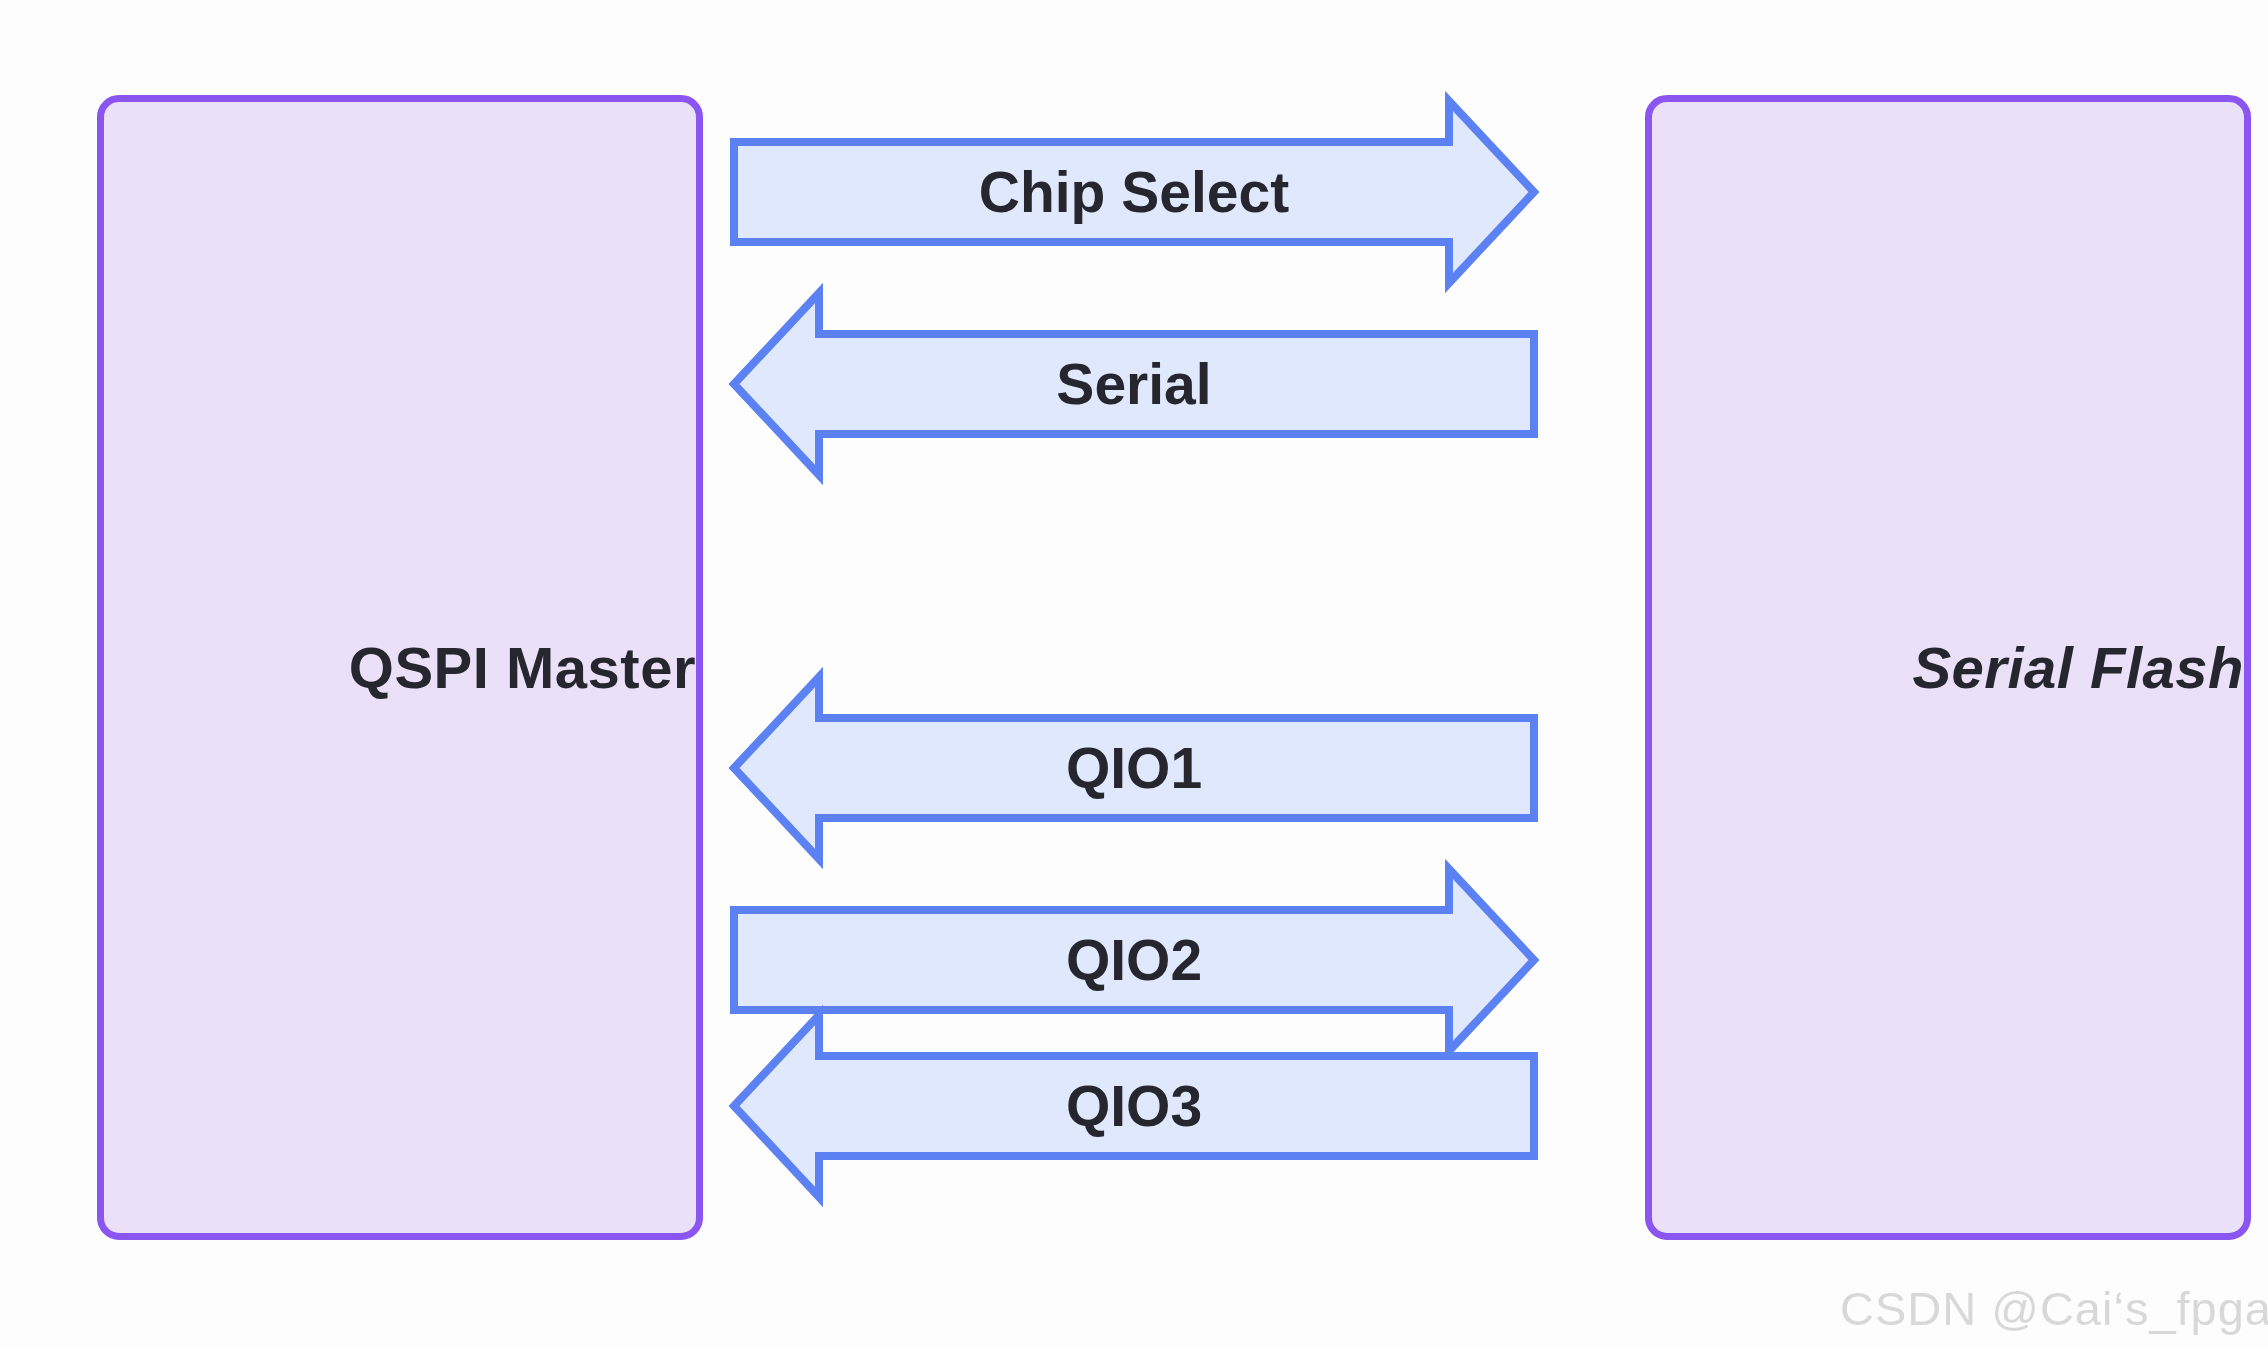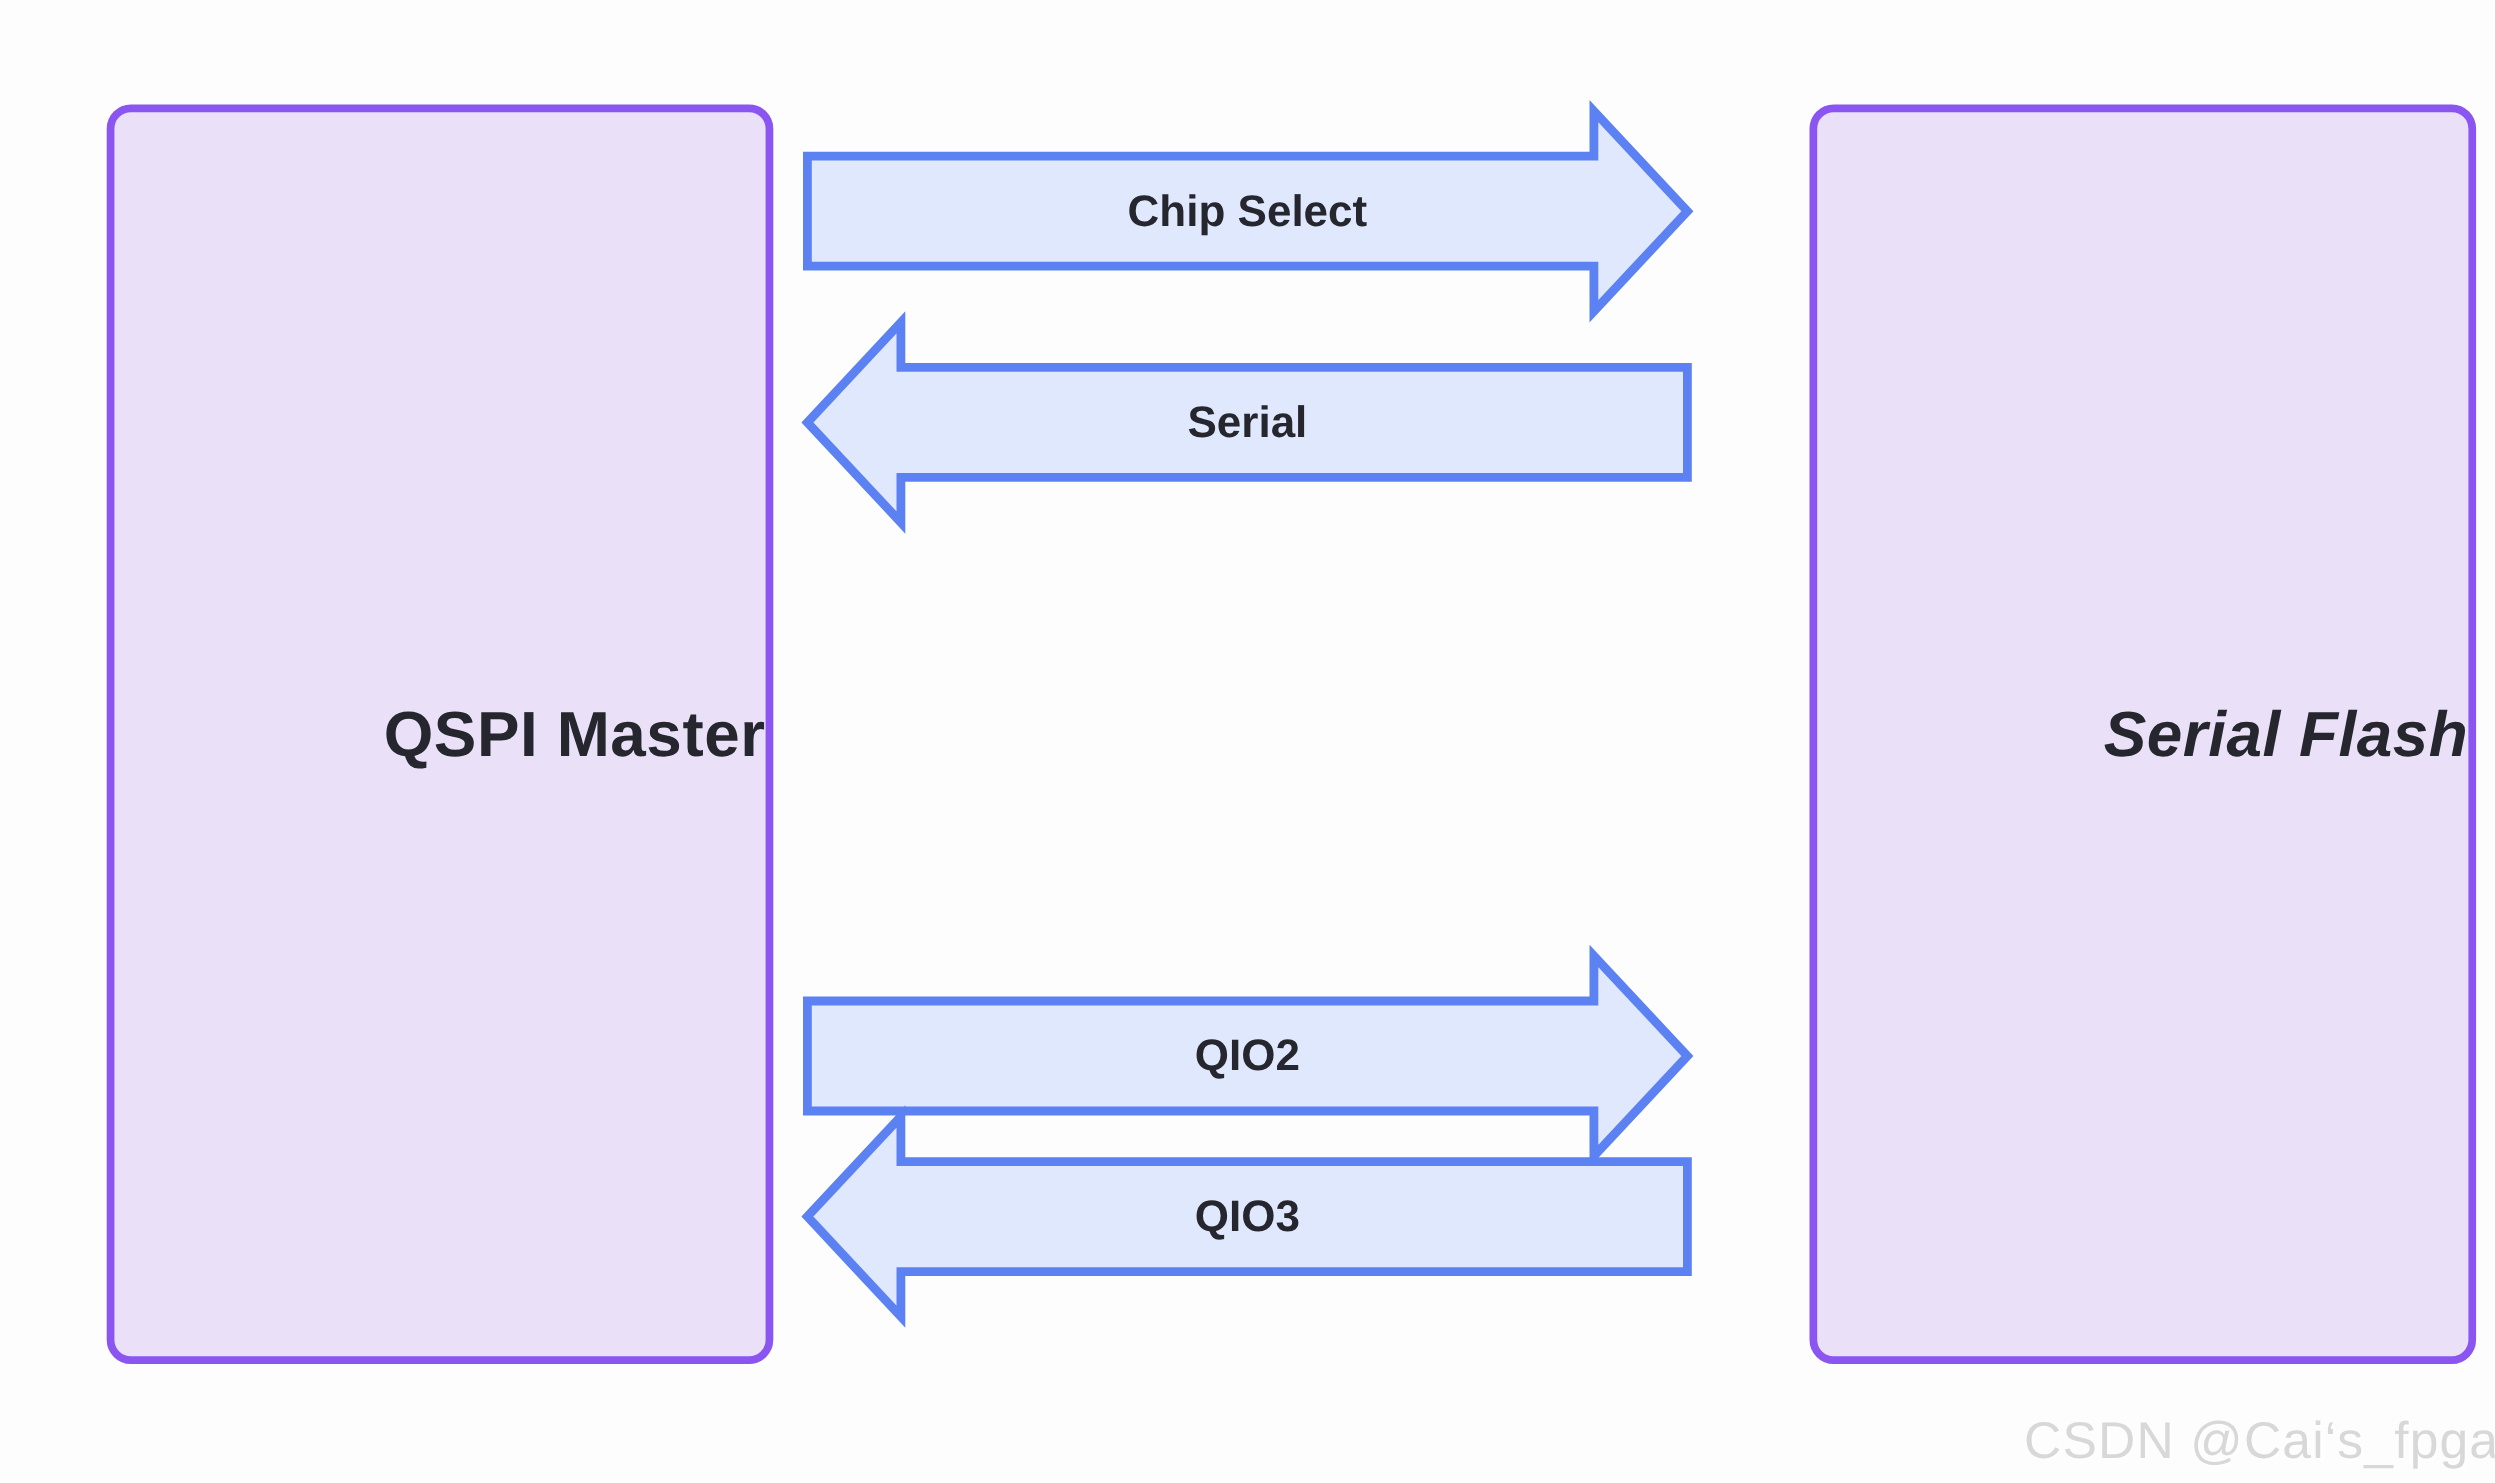--- a/index.html
+++ b/index.html
@@ -62,21 +62,21 @@
     stroke-width: 8;
     stroke-linejoin: miter;
     stroke-miterlimit: 12;
   }
   .arrow-label {
     position: absolute;
     left: 0; top: 0; right: 0; bottom: 0;
     display: flex;
     align-items: center;
     justify-content: center;
-    font-size: 40px;
+    font-size: 57px;
     font-weight: bold;
     color: var(--text);
     white-space: nowrap;
   }
   .watermark {
     position: absolute;
     right: -4px;
     bottom: 12px;
     font-size: 47px;
     font-weight: normal;
@@ -107,20 +107,26 @@
   </div>
 
   <div class="signal-arrow" style="top:289px">
     <svg viewBox="0 0 808 190">
         <polygon points="804,45 89,45 89,4 4,95 89,186 89,145 804,145"></polygon>
       </svg>
     <span class="arrow-label">Serial</span>
   </div>
 
 
+  <div class="signal-arrow" style="top:673px">
+    <svg viewBox="0 0 808 190">
+        <polygon points="804,45 89,45 89,4 4,95 89,186 89,145 804,145"></polygon>
+      </svg>
+    <span class="arrow-label">QIO1</span>
+  </div>
 
   <div class="signal-arrow" style="top:865px">
     <svg viewBox="0 0 808 190">
         <polygon points="4,45 719,45 719,4 804,95 719,186 719,145 4,145"></polygon>
       </svg>
     <span class="arrow-label">QIO2</span>
   </div>
 
   <div class="signal-arrow" style="top:1011px">
     <svg viewBox="0 0 808 190">

